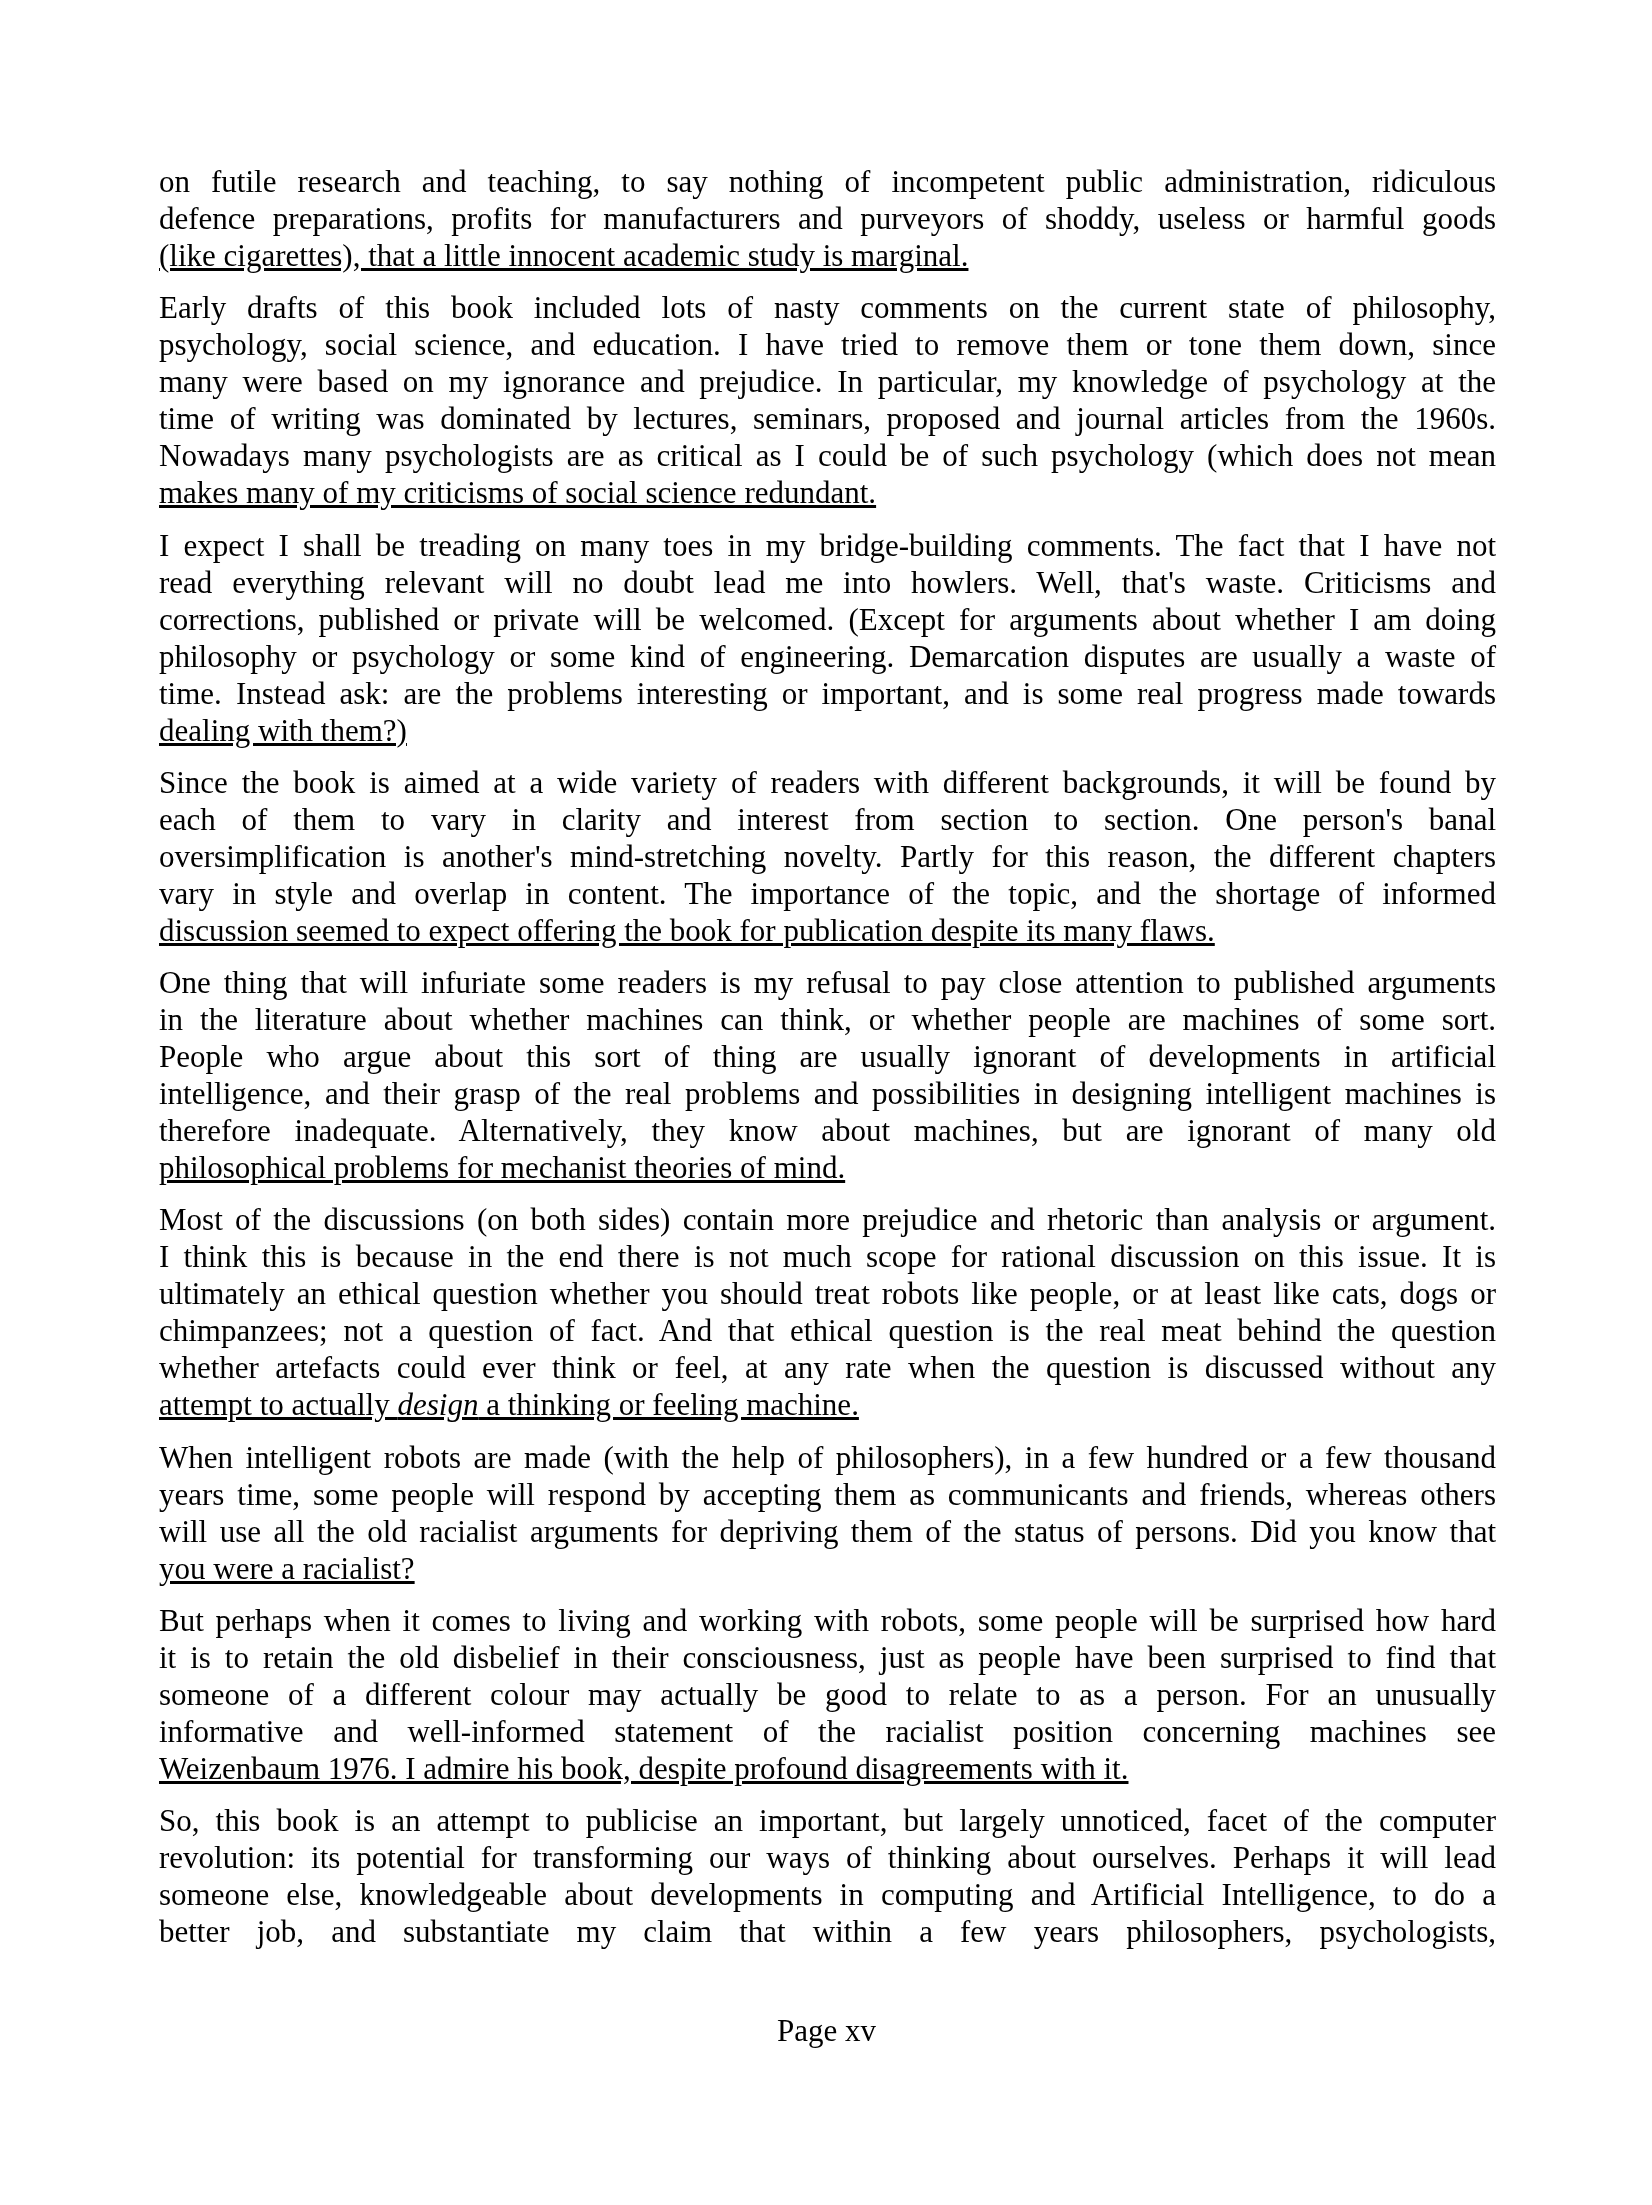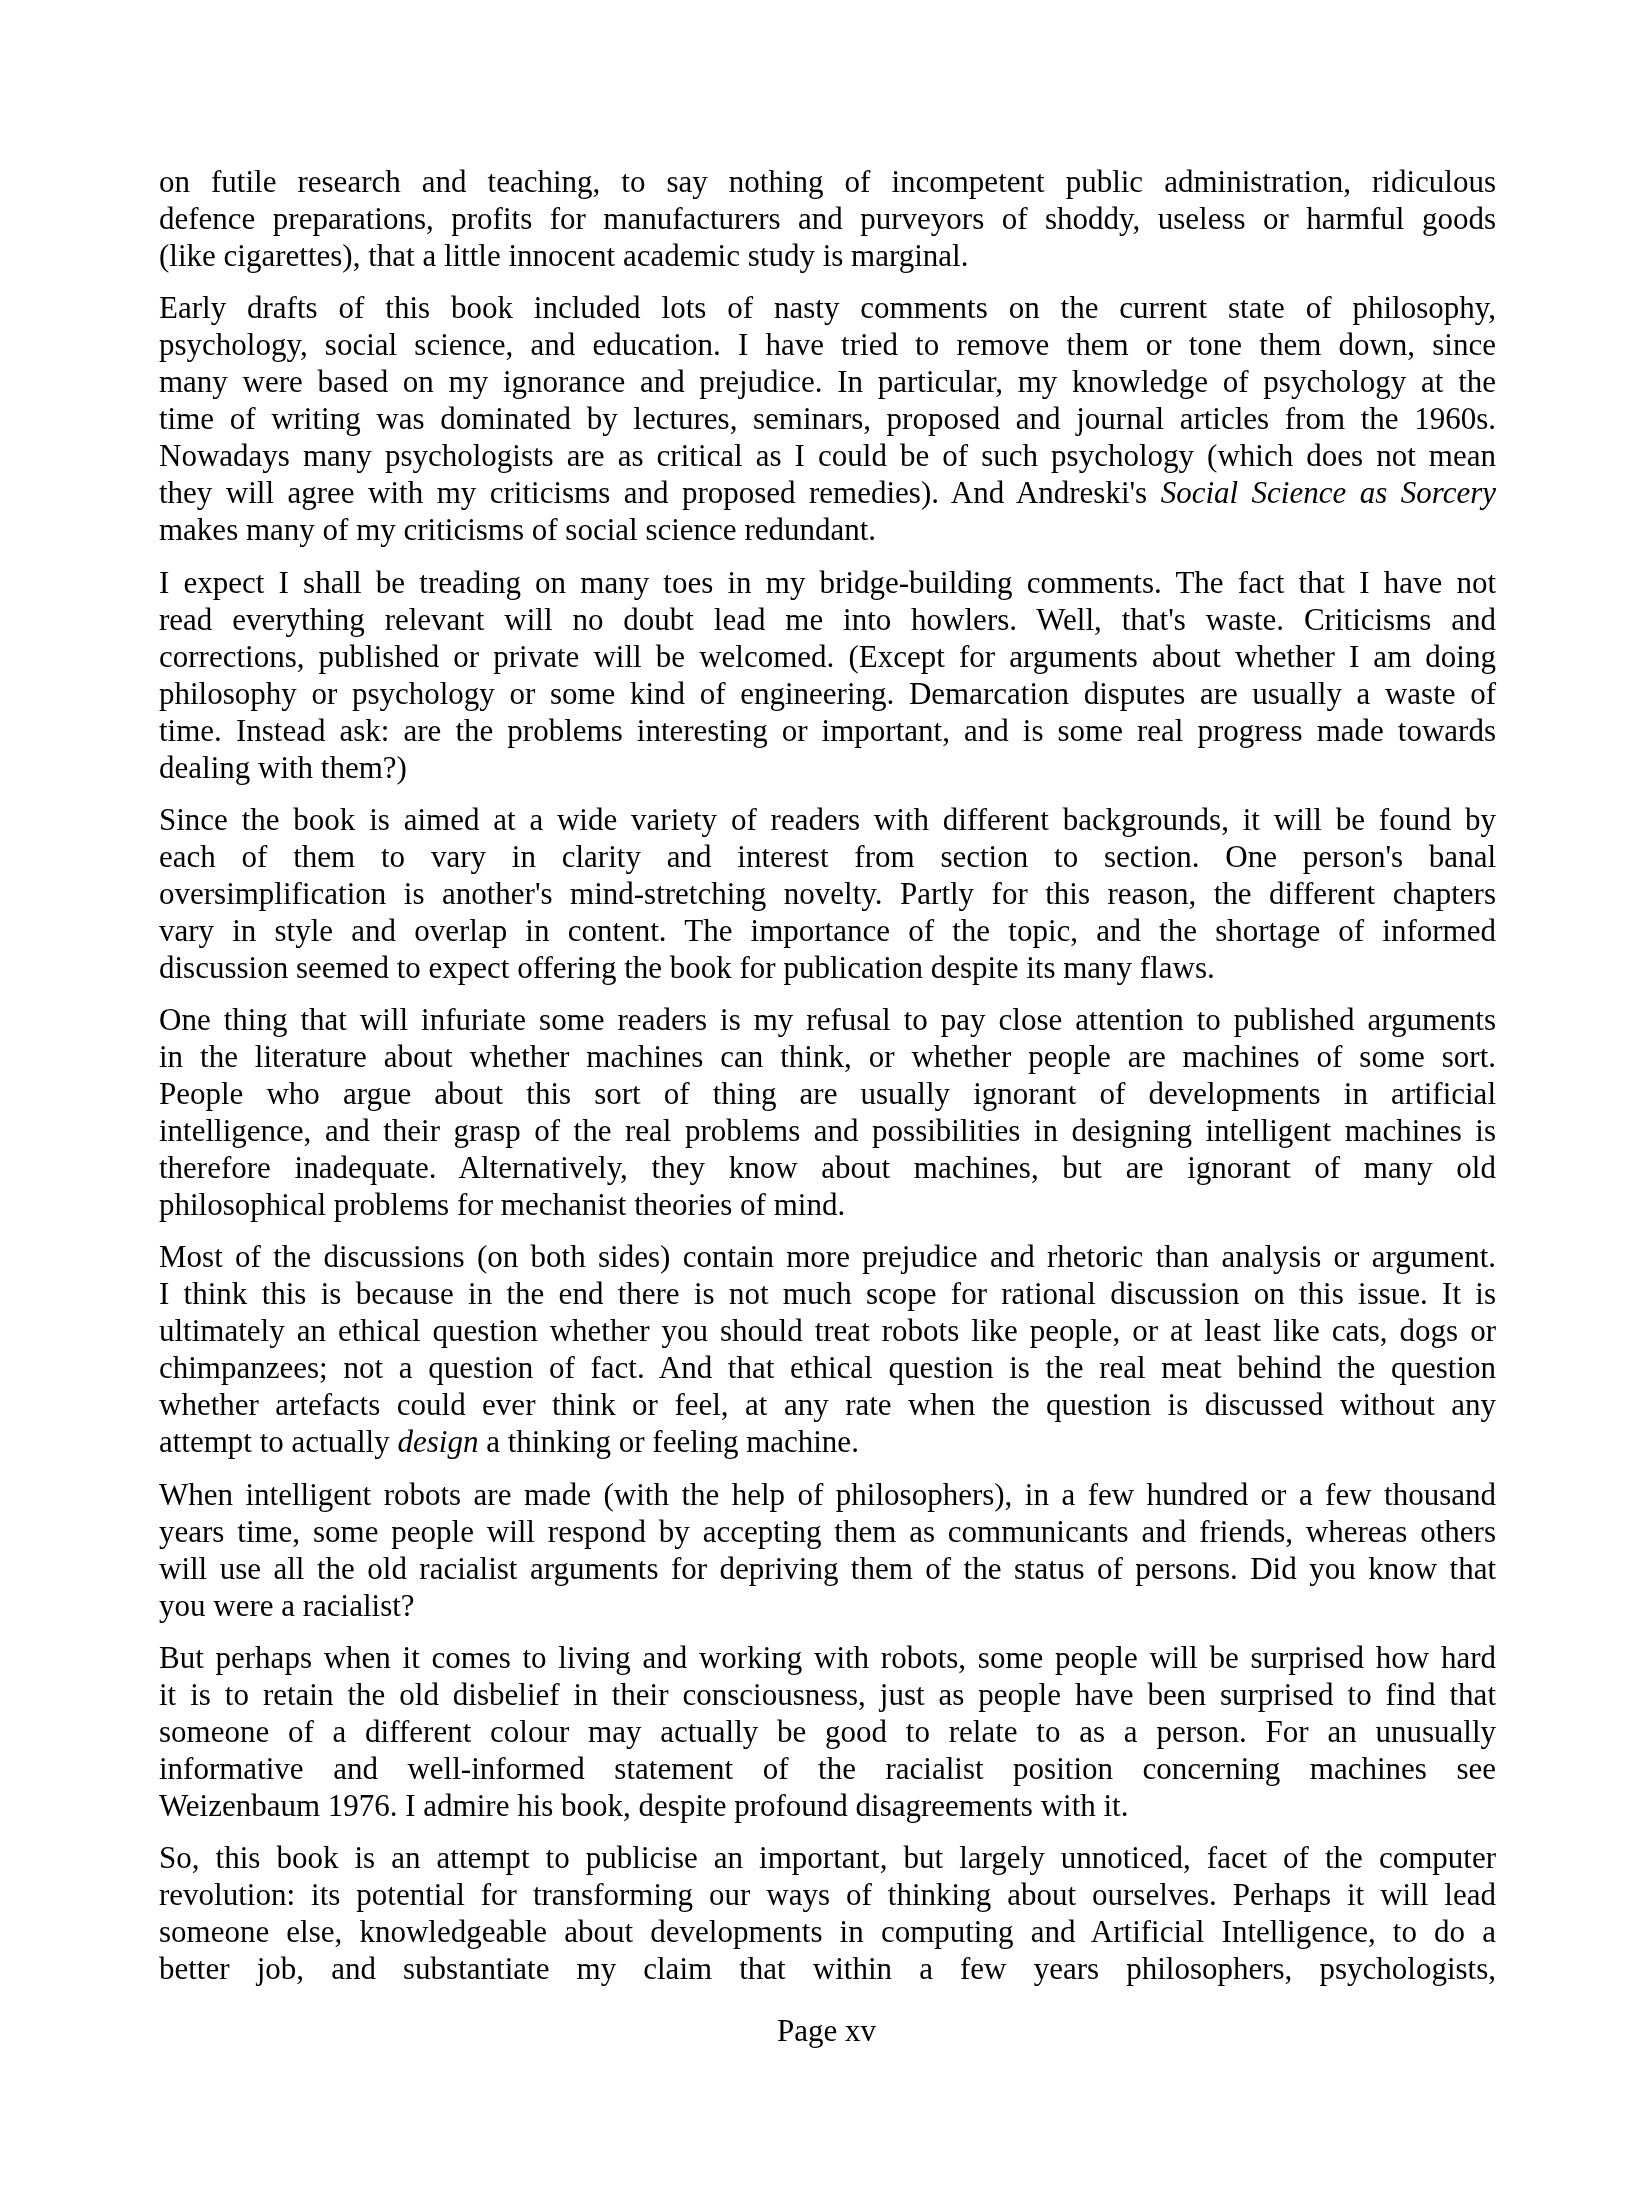--- a/index.html
+++ b/index.html
@@ -39,20 +39,21 @@
     line-height: 37px;
     font-size: 31px;
     white-space: nowrap;
     text-align: justify;
     text-align-last: justify;
     overflow: visible;
   }
   .line.last {
     text-align: right;
     text-align-last: left;
+    text-decoration: underline;
   }
   .line i, .line em {
     font-style: italic;
   }
   .page-number {
     position: absolute;
     left: 0;
     width: 1653px;
     top: 2012px;
     text-align: center;
@@ -69,21 +70,20 @@
         <span class="line"><span>on futile research and teaching, to say nothing of incompetent public administration, ridiculous</span></span>
         <span class="line"><span>defence preparations, profits for manufacturers and purveyors of shoddy, useless or harmful goods</span></span>
         <span class="line last"><span>(like cigarettes), that a little innocent academic study is marginal.</span></span>
       </div>
       <div class="para">
         <span class="line"><span>Early drafts of this book included lots of nasty comments on the current state of philosophy,</span></span>
         <span class="line"><span>psychology, social science, and education. I have tried to remove them or tone them down, since</span></span>
         <span class="line"><span>many were based on my ignorance and prejudice. In particular, my knowledge of psychology at the</span></span>
         <span class="line"><span>time of writing was dominated by lectures, seminars, proposed and journal articles from the 1960s.</span></span>
         <span class="line"><span>Nowadays many psychologists are as critical as I could be of such psychology (which does not mean</span></span>
-        <span class="line"><span>they will agree with my criticisms and proposed remedies). And Andreski's </span><i>Social Science as Sorcery</i></span>
         <span class="line last"><span>makes many of my criticisms of social science redundant.</span></span>
       </div>
       <div class="para">
         <span class="line"><span>I expect I shall be treading on many toes in my bridge-building comments. The fact that I have not</span></span>
         <span class="line"><span>read everything relevant will no doubt lead me into howlers. Well, that's waste. Criticisms and</span></span>
         <span class="line"><span>corrections, published or private will be welcomed. (Except for arguments about whether I am doing</span></span>
         <span class="line"><span>philosophy or psychology or some kind of engineering. Demarcation disputes are usually a waste of</span></span>
         <span class="line"><span>time. Instead ask: are the problems interesting or important, and is some real progress made towards</span></span>
         <span class="line last"><span>dealing with them?)</span></span>
       </div>

